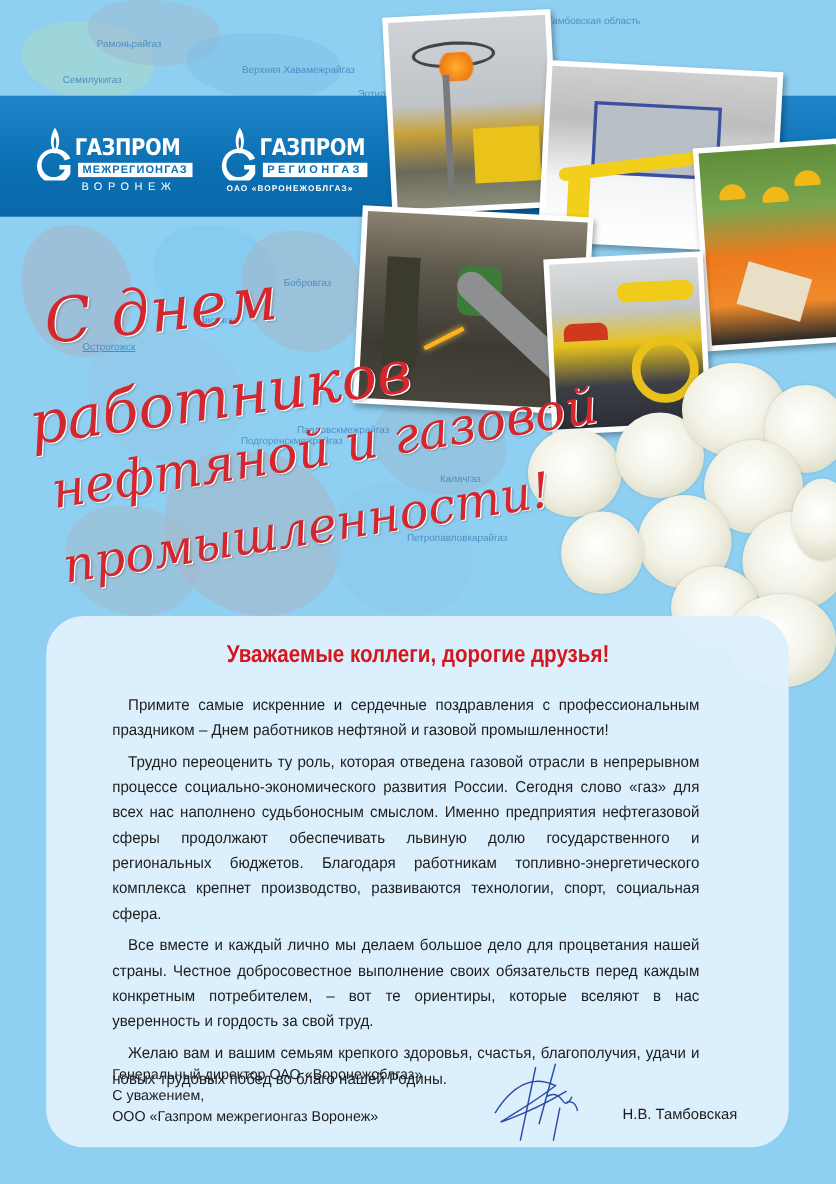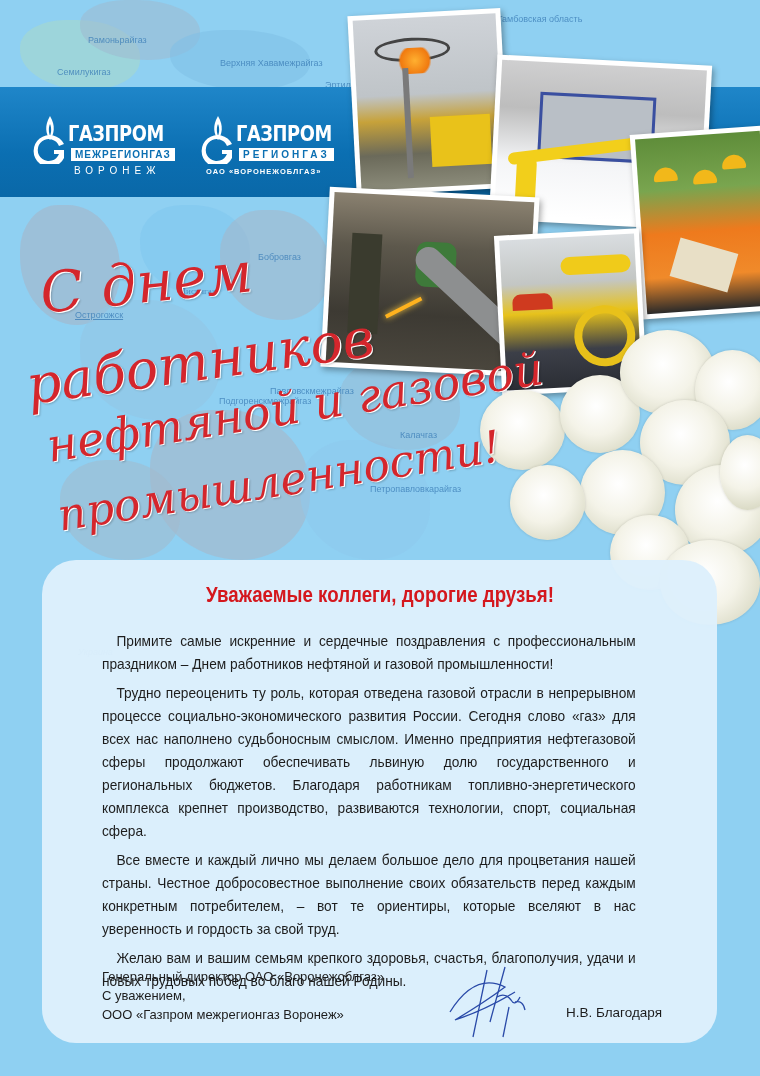--- a/index.html
+++ b/index.html
@@ -170,13 +170,13 @@
   <div>Генеральный директор ОАО «Воронежоблгаз»</div>
   <div>С уважением,</div>
   <div>ООО «Газпром межрегионгаз Воронеж»</div>
 </div>
 
 <svg class="signature" viewBox="0 0 100 80">
   <path d="M5 50 Q30 10 60 25 Q40 40 10 58 Q40 48 70 30" fill="none" stroke="#2a4aa8" stroke-width="1.3"></path>
   <path d="M42 8 L28 75 M60 5 L45 60 M52 35 Q60 30 66 38 Q70 45 75 35 M64 45 L58 75 M70 40 Q78 38 80 48" fill="none" stroke="#2a4aa8" stroke-width="1.3"></path>
 </svg>
 
-<div class="signer">Н.В. Благодаря</div>
+<div class="signer">Н.В. Тамбовская</div>
 
 </body></html>

